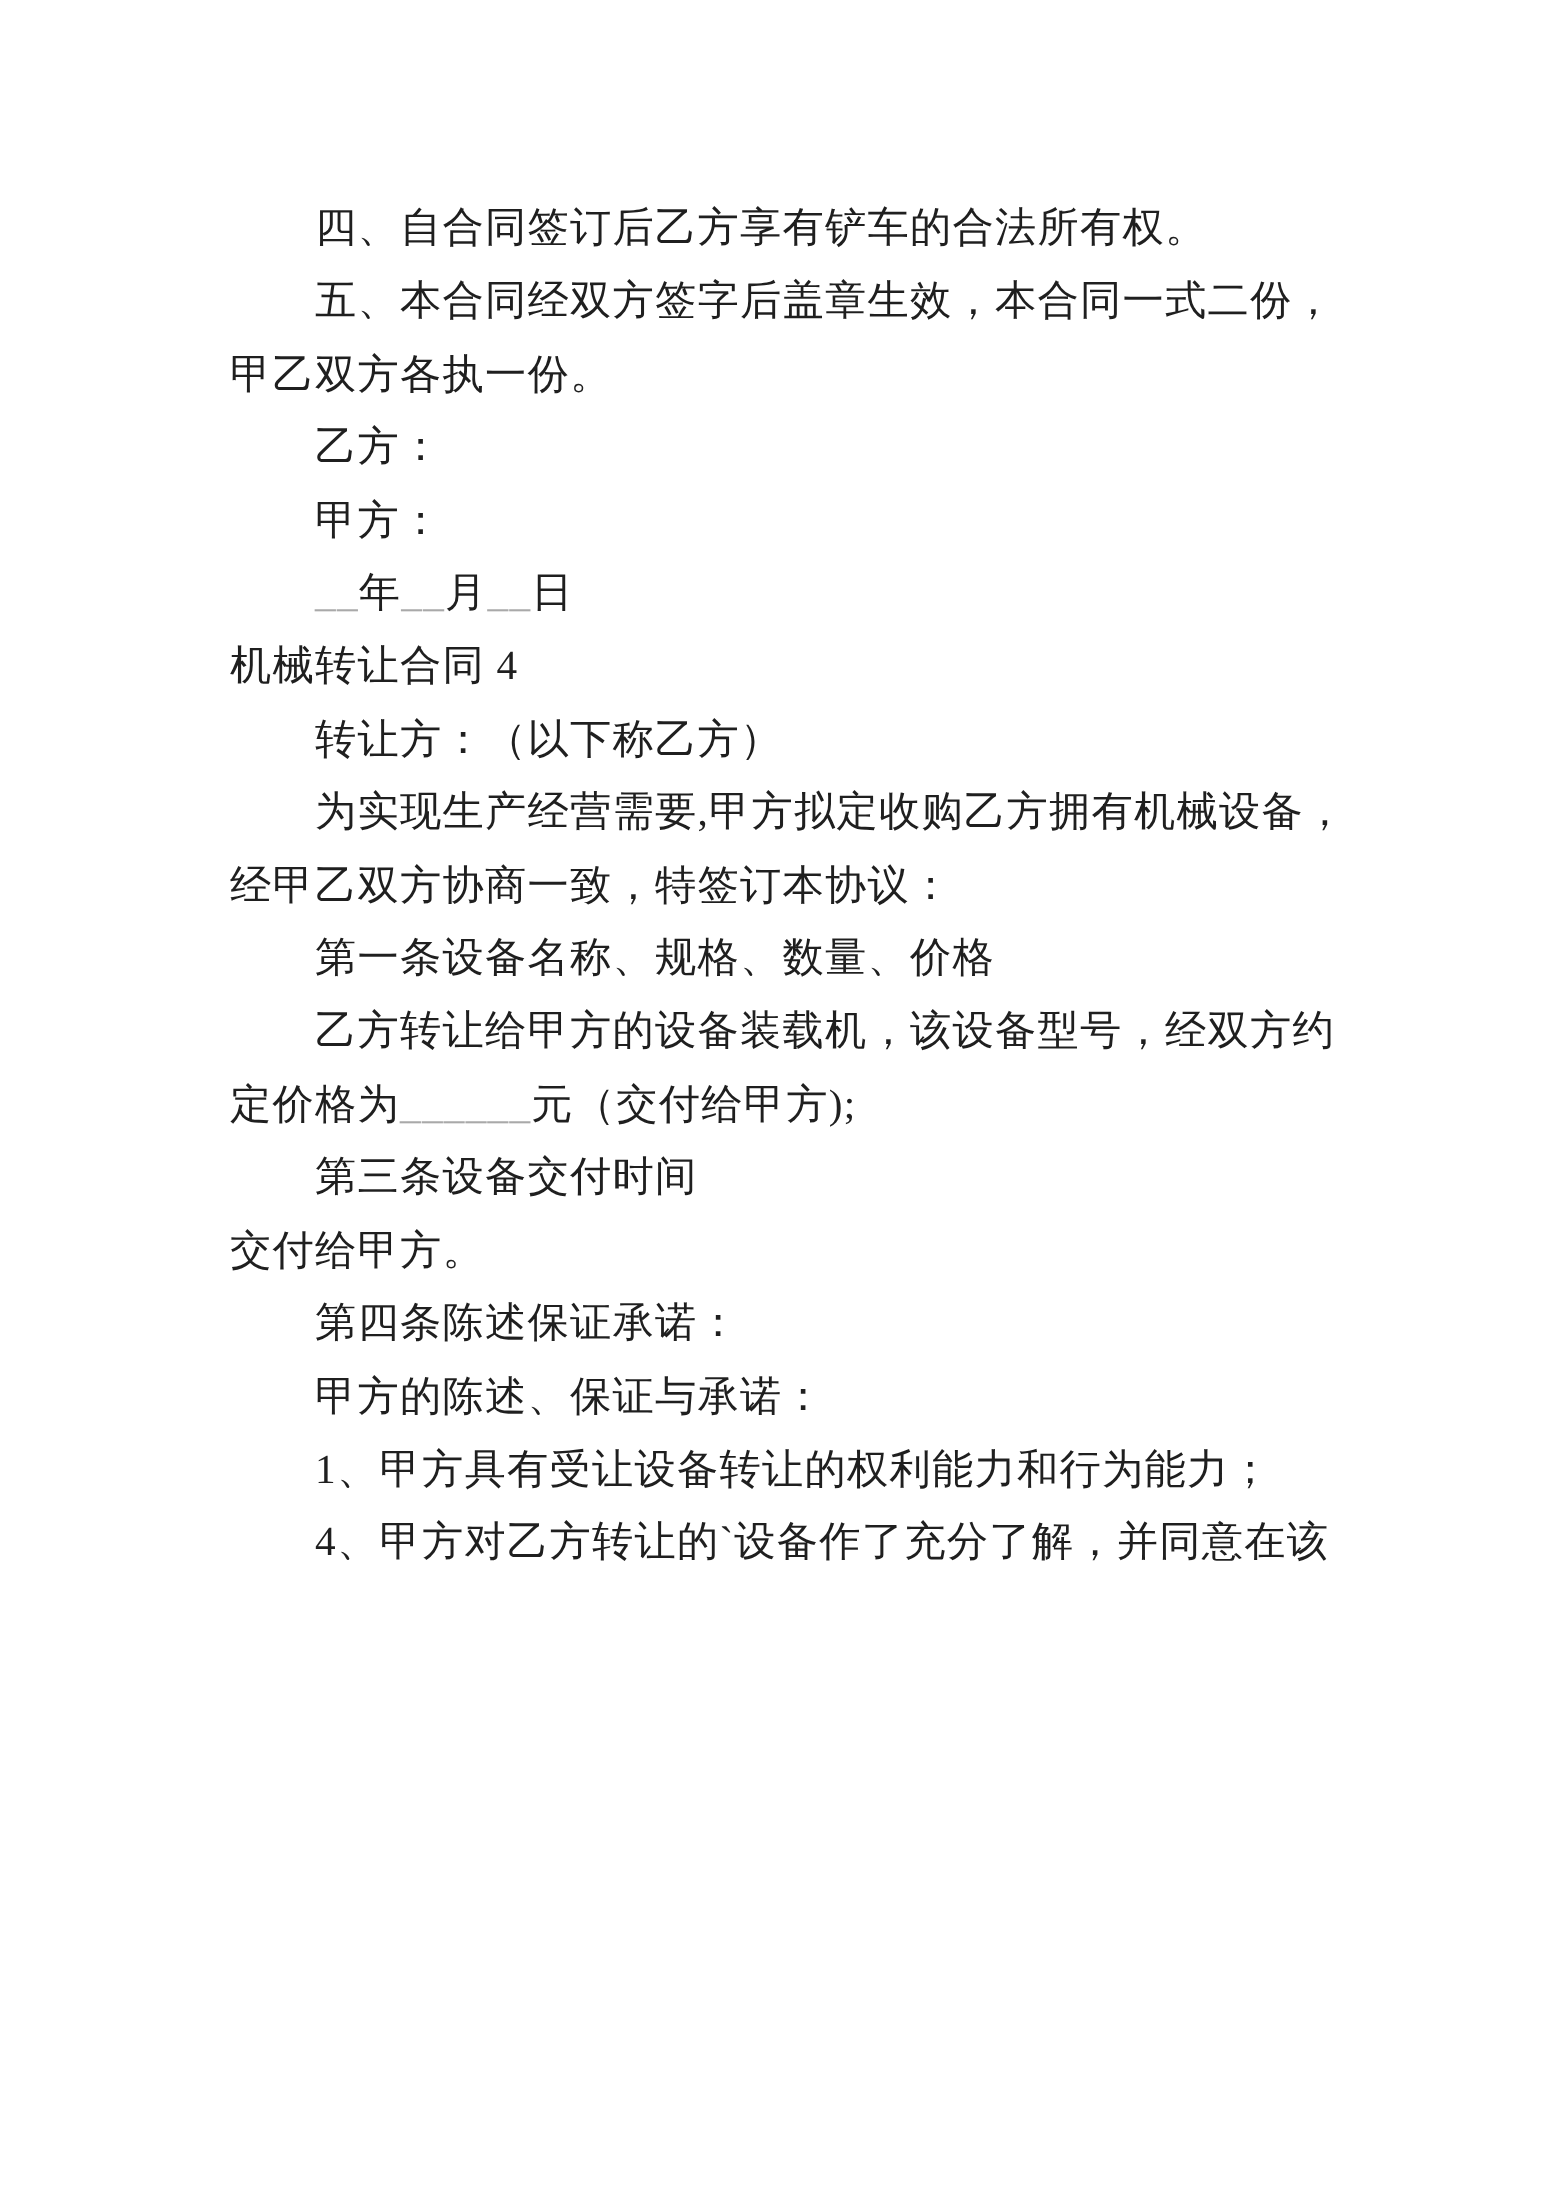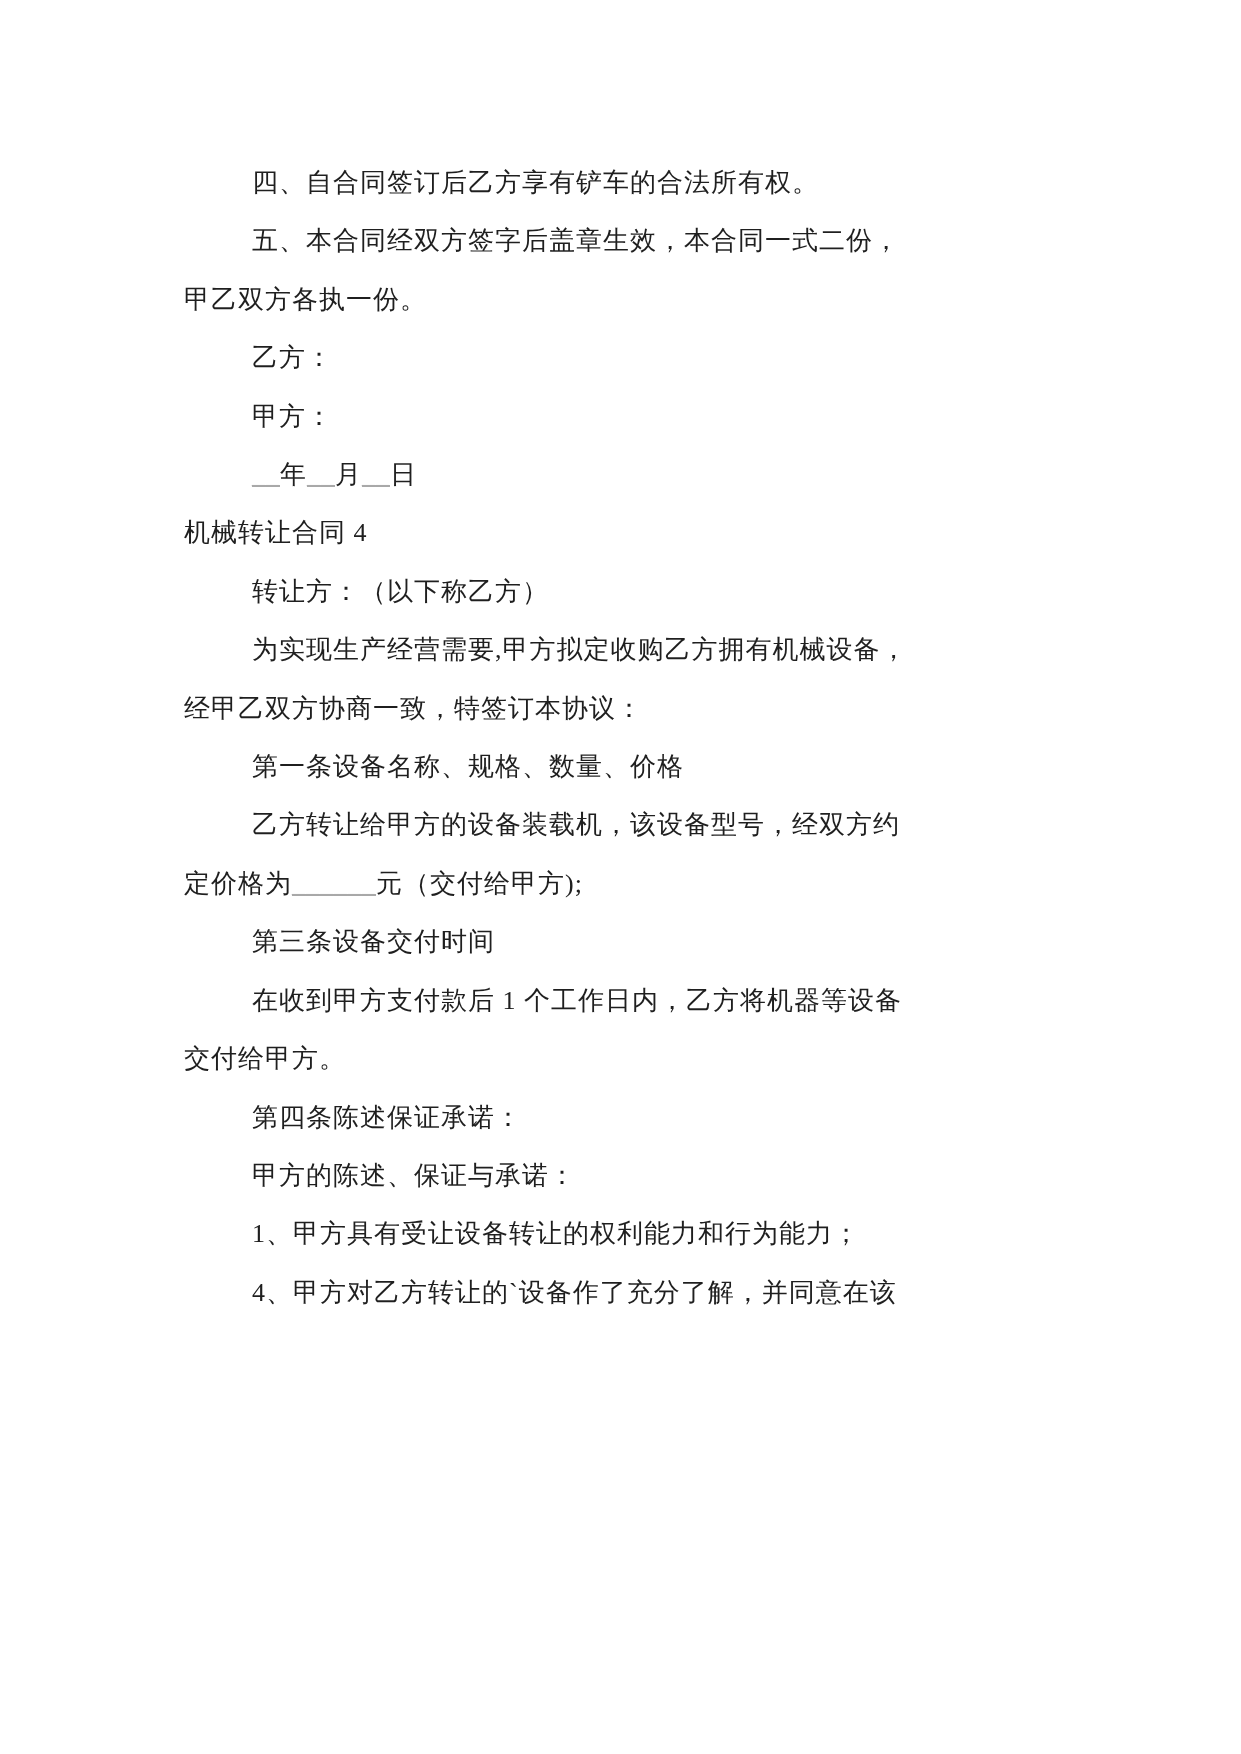--- a/index.html
+++ b/index.html
@@ -21,33 +21,32 @@
     height: 1754px;
     background: var(--page-bg);
   }
   .doc-body {
     position: absolute;
     left: 184px;
     top: 154px;
     width: 910px;
   }
   .ln {
-    font-size: 26px;
+    font-size: 33px;
     line-height: 58.4px;
     letter-spacing: 1px;
     color: var(--text-color);
     white-space: pre;
     font-weight: 400;
   }
   .ln.indent {
     padding-left: 68px;
   }
   .muted {
     color: var(--muted-color);
-    text-decoration: underline;
   }
 </style>
 </head>
 <body>
 
 <main class="page">
   <section class="doc-body" id="doc-body">
       <div class="ln indent">四、自合同签订后乙方享有铲车的合法所有权。</div>
       <div class="ln indent">五、本合同经双方签字后盖章生效，本合同一式二份，</div>
       <div class="ln">甲乙双方各执一份。</div>
@@ -55,20 +54,19 @@
       <div class="ln indent">甲方：</div>
       <div class="ln indent"><span class="muted">__</span><span class="">年</span><span class="muted">__</span><span class="">月</span><span class="muted">__</span><span class="">日</span></div>
       <div class="ln">机械转让合同 4</div>
       <div class="ln indent">转让方：（以下称乙方）</div>
       <div class="ln indent">为实现生产经营需要,甲方拟定收购乙方拥有机械设备，</div>
       <div class="ln">经甲乙双方协商一致，特签订本协议：</div>
       <div class="ln indent">第一条设备名称、规格、数量、价格</div>
       <div class="ln indent">乙方转让给甲方的设备装载机，该设备型号，经双方约</div>
       <div class="ln"><span class="">定价格为</span><span class="muted">______</span><span class="">元（交付给甲方);</span></div>
       <div class="ln indent">第三条设备交付时间</div>
-      <div class="ln indent">在收到甲方支付款后 1 个工作日内，乙方将机器等设备</div>
       <div class="ln">交付给甲方。</div>
       <div class="ln indent">第四条陈述保证承诺：</div>
       <div class="ln indent">甲方的陈述、保证与承诺：</div>
       <div class="ln indent">1、甲方具有受让设备转让的权利能力和行为能力；</div>
       <div class="ln indent">4、甲方对乙方转让的`设备作了充分了解，并同意在该</div>
     </section>
 </main>
 
 </body></html>

